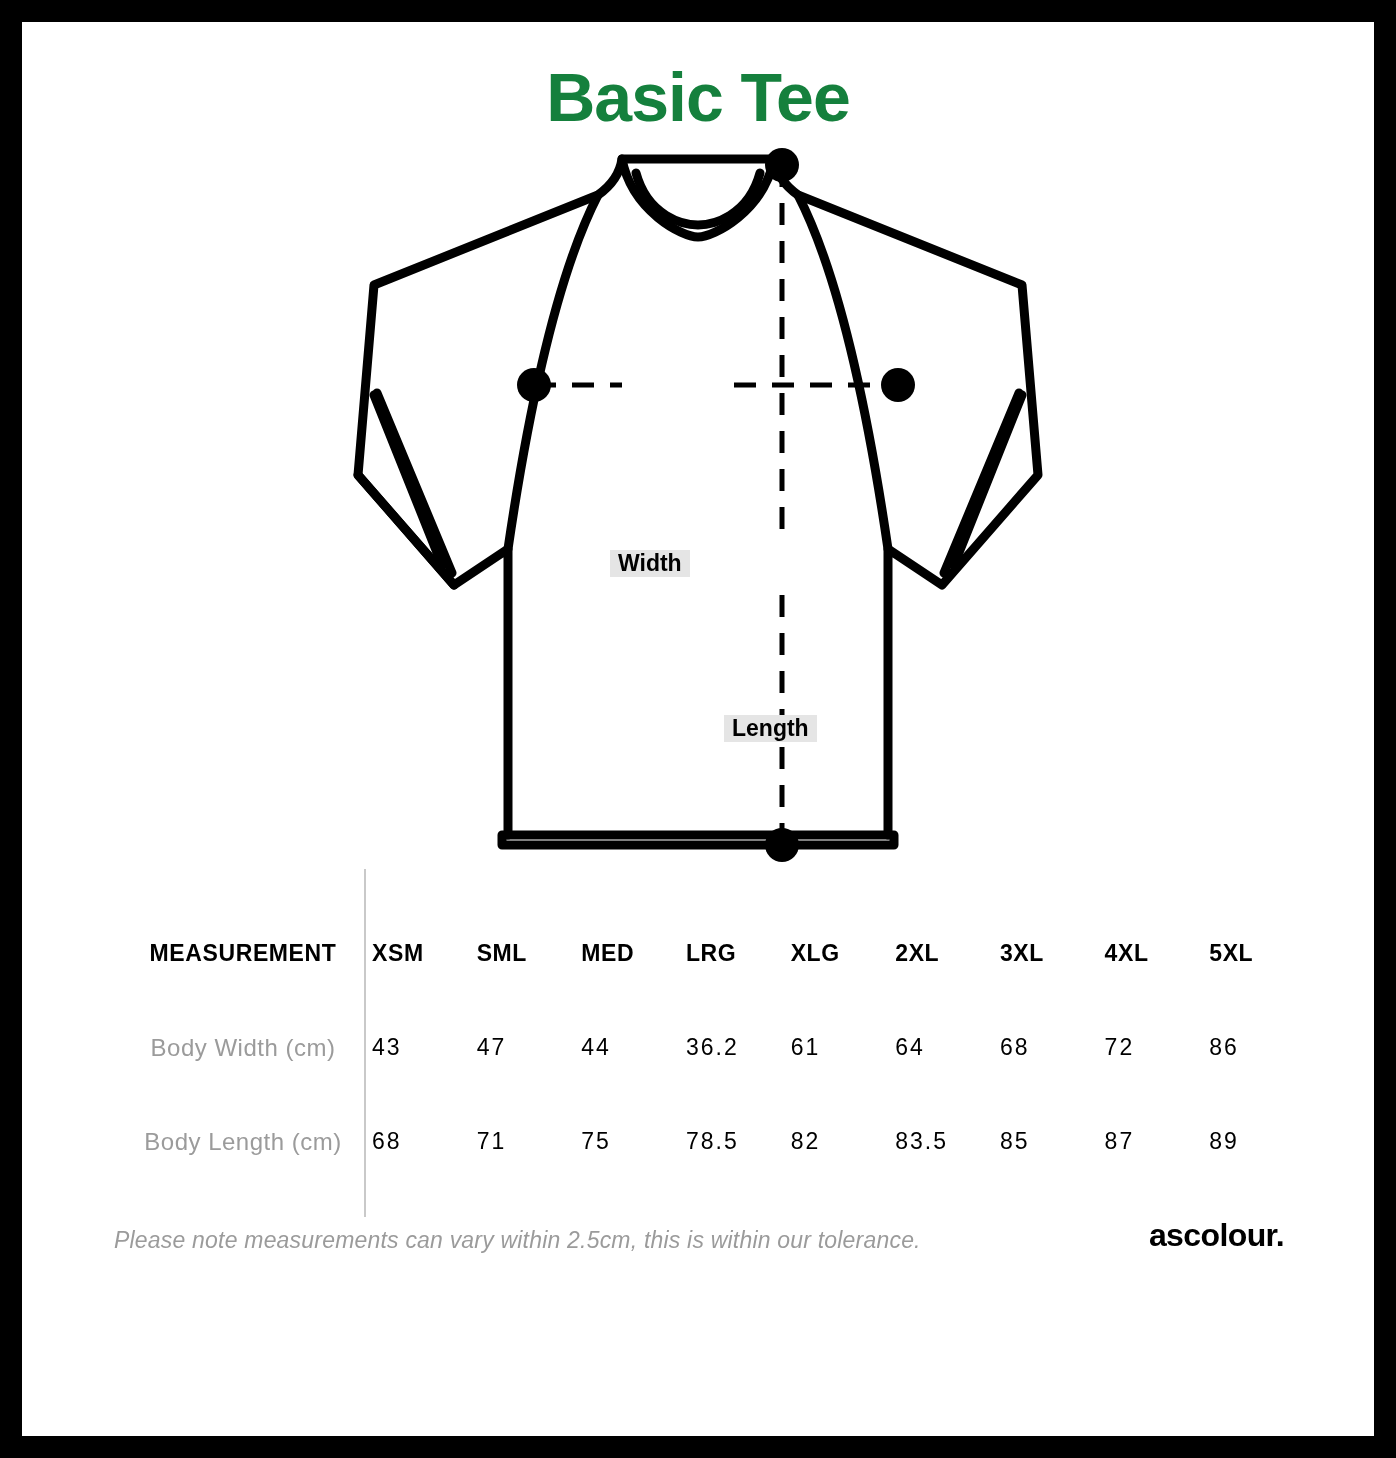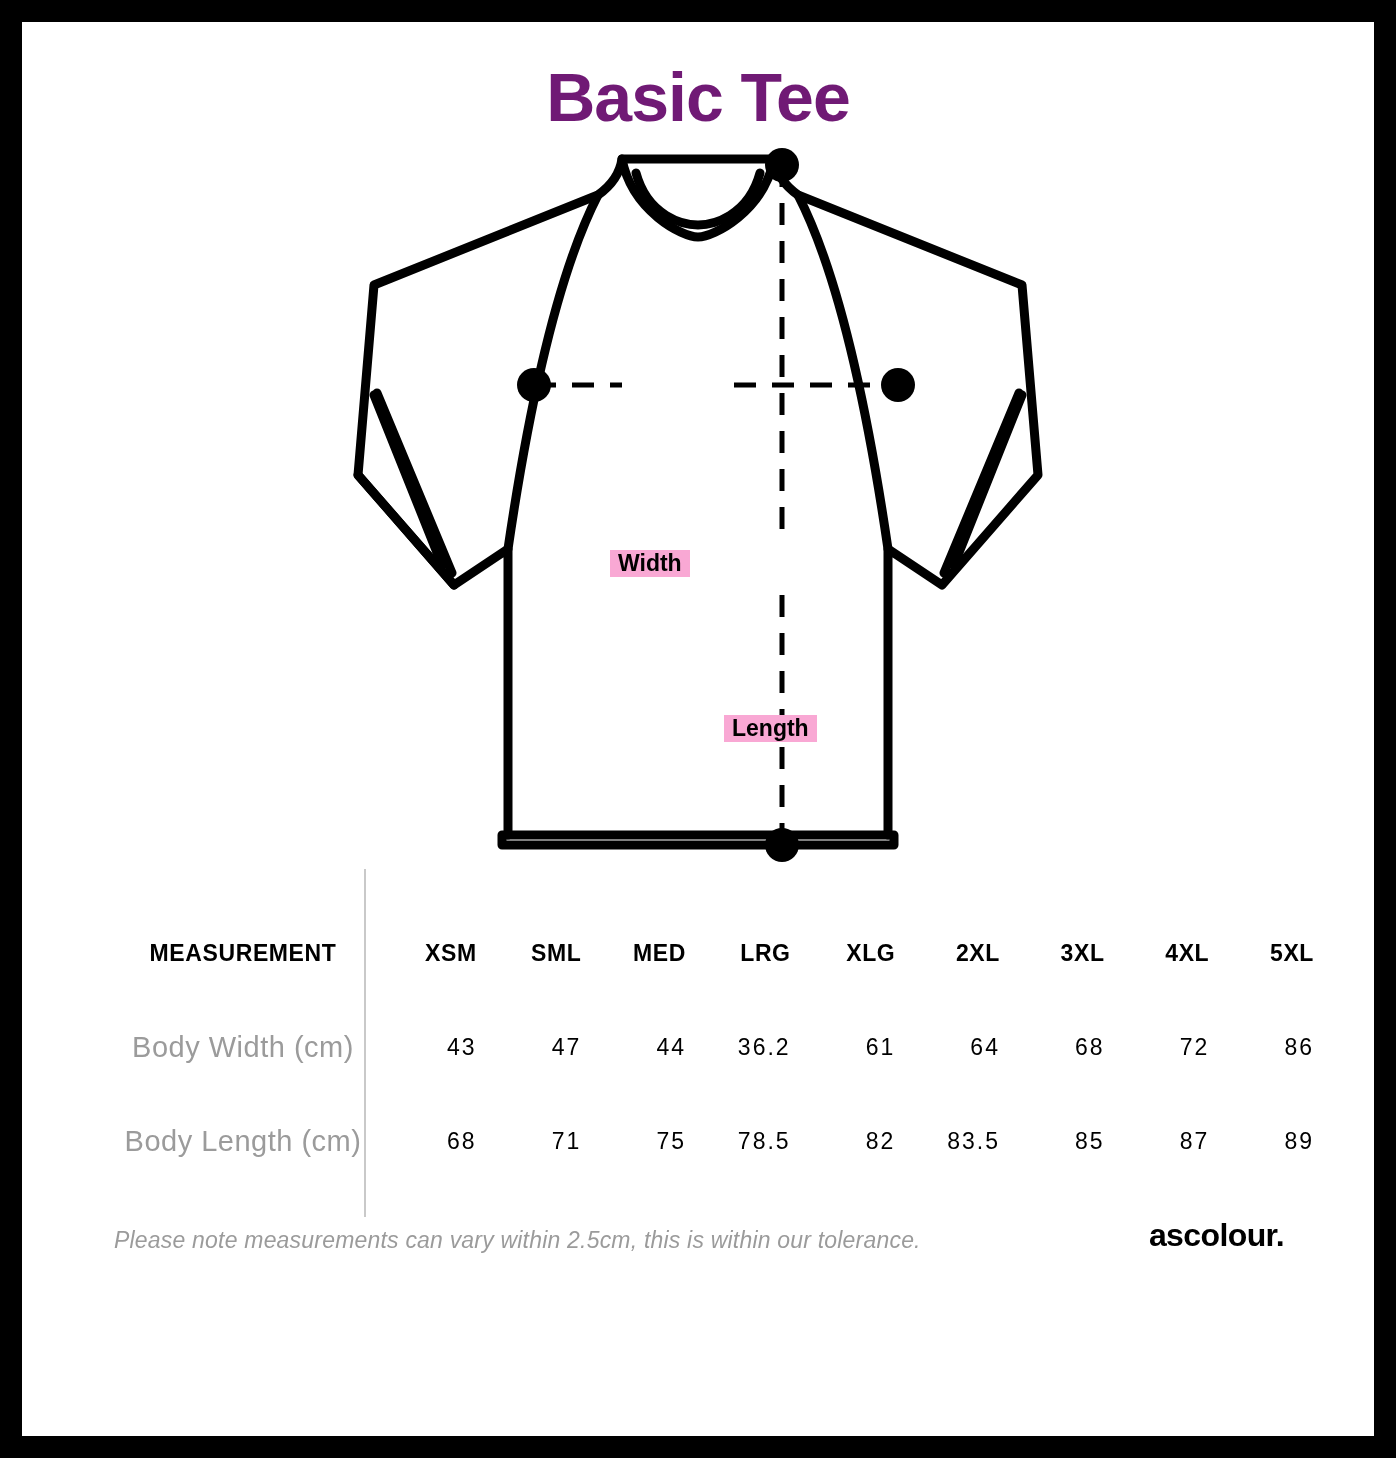--- a/index.html
+++ b/index.html
@@ -20,78 +20,78 @@
     width: 1352px;
     height: 1414px;
     background: #ffffff;
     box-sizing: border-box;
   }
   .title {
     text-align: center;
     font-size: 68px;
     font-weight: bold;
     letter-spacing: -1px;
-    color: #701a75;
+    color: #15803d;
     margin: 0;
     padding-top: 38px;
     line-height: 1.1;
   }
   .diagram {
     position: relative;
     width: 1352px;
     height: 760px;
     margin-top: 10px;
   }
   .diagram svg {
     display: block;
     margin: 0 auto;
   }
   .label-width, .label-length {
     position: absolute;
     font-size: 23px;
     font-weight: bold;
     color: #000;
-    background: #f9a8d4;
+    background: #e5e5e5;
     padding: 0 8px;
   }
   .label-width { left: 588px; top: 405px; }
   .label-length { left: 702px; top: 570px; }
 
   
   .table-wrap {
     position: relative;
     margin-top: 2px;
     padding: 0 60px 0 70px;
   }
   table.sizes {
     width: 100%;
     border-collapse: collapse;
     table-layout: fixed;
   }
   table.sizes th, table.sizes td {
-    text-align: right;
+    text-align: left;
     font-size: 23px;
     padding: 0;
     height: 94px;
     vertical-align: middle;
   }
   table.sizes th.meas-head, table.sizes td.meas-label {
     text-align: center;
     width: 258px;
     padding-left: 22px;
   }
   table.sizes th {
     font-weight: bold;
     color: #000;
     letter-spacing: 0.6px;
   }
   table.sizes td.meas-label {
     color: #9b9b9b;
     font-weight: normal;
-    font-size: 29px;
+    font-size: 24px;
     letter-spacing: 0.5px;
   }
   table.sizes td.value {
     color: #000000;
     letter-spacing: 2px;
     font-size: 23px;
   }
   .vline {
     position: absolute;
     left: 342px;

